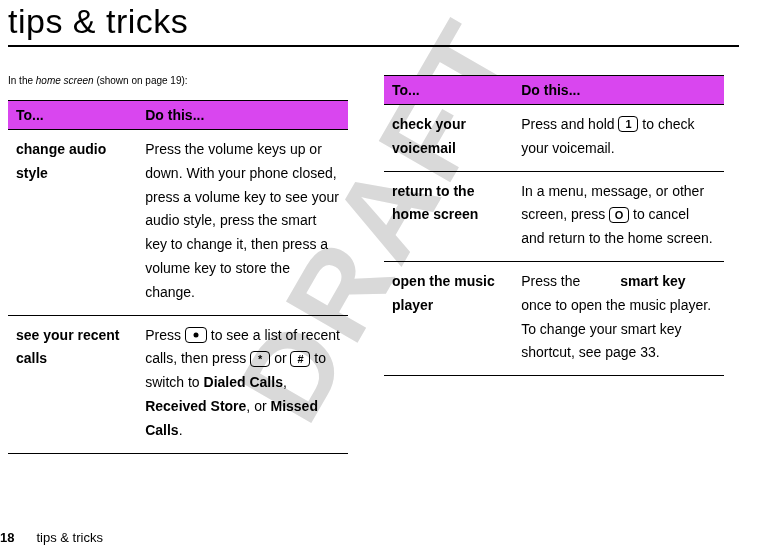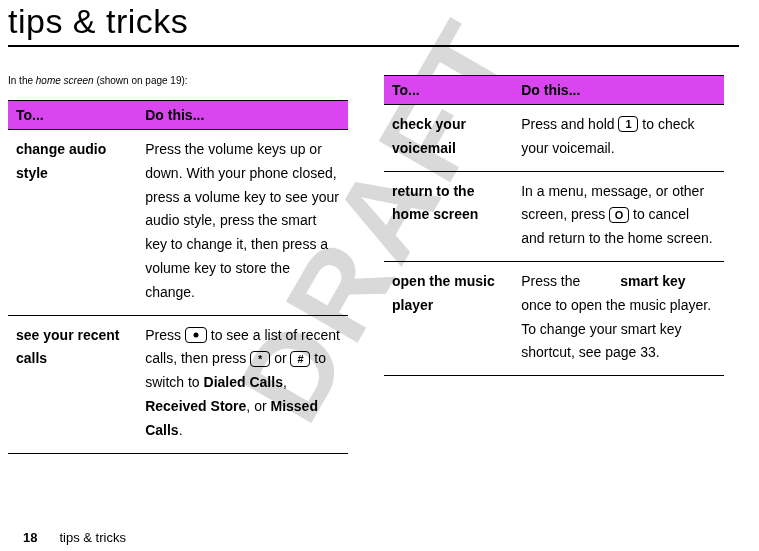--- a/index.html
+++ b/index.html
@@ -111,21 +111,21 @@
     left: 50%;
     transform: translate(-50%, -50%);
   }
   .keycap.nav {
     width: 16px;
     height: 14px;
   }
   .footer {
     position: absolute;
     bottom: 8px;
-    left: 23px;
+    left: 0;
     font-size: 13px;
   }
   .footer .pagenum {
     font-weight: bold;
     margin-right: 22px;
   }
 </style>
 </head>
 <body>
 

